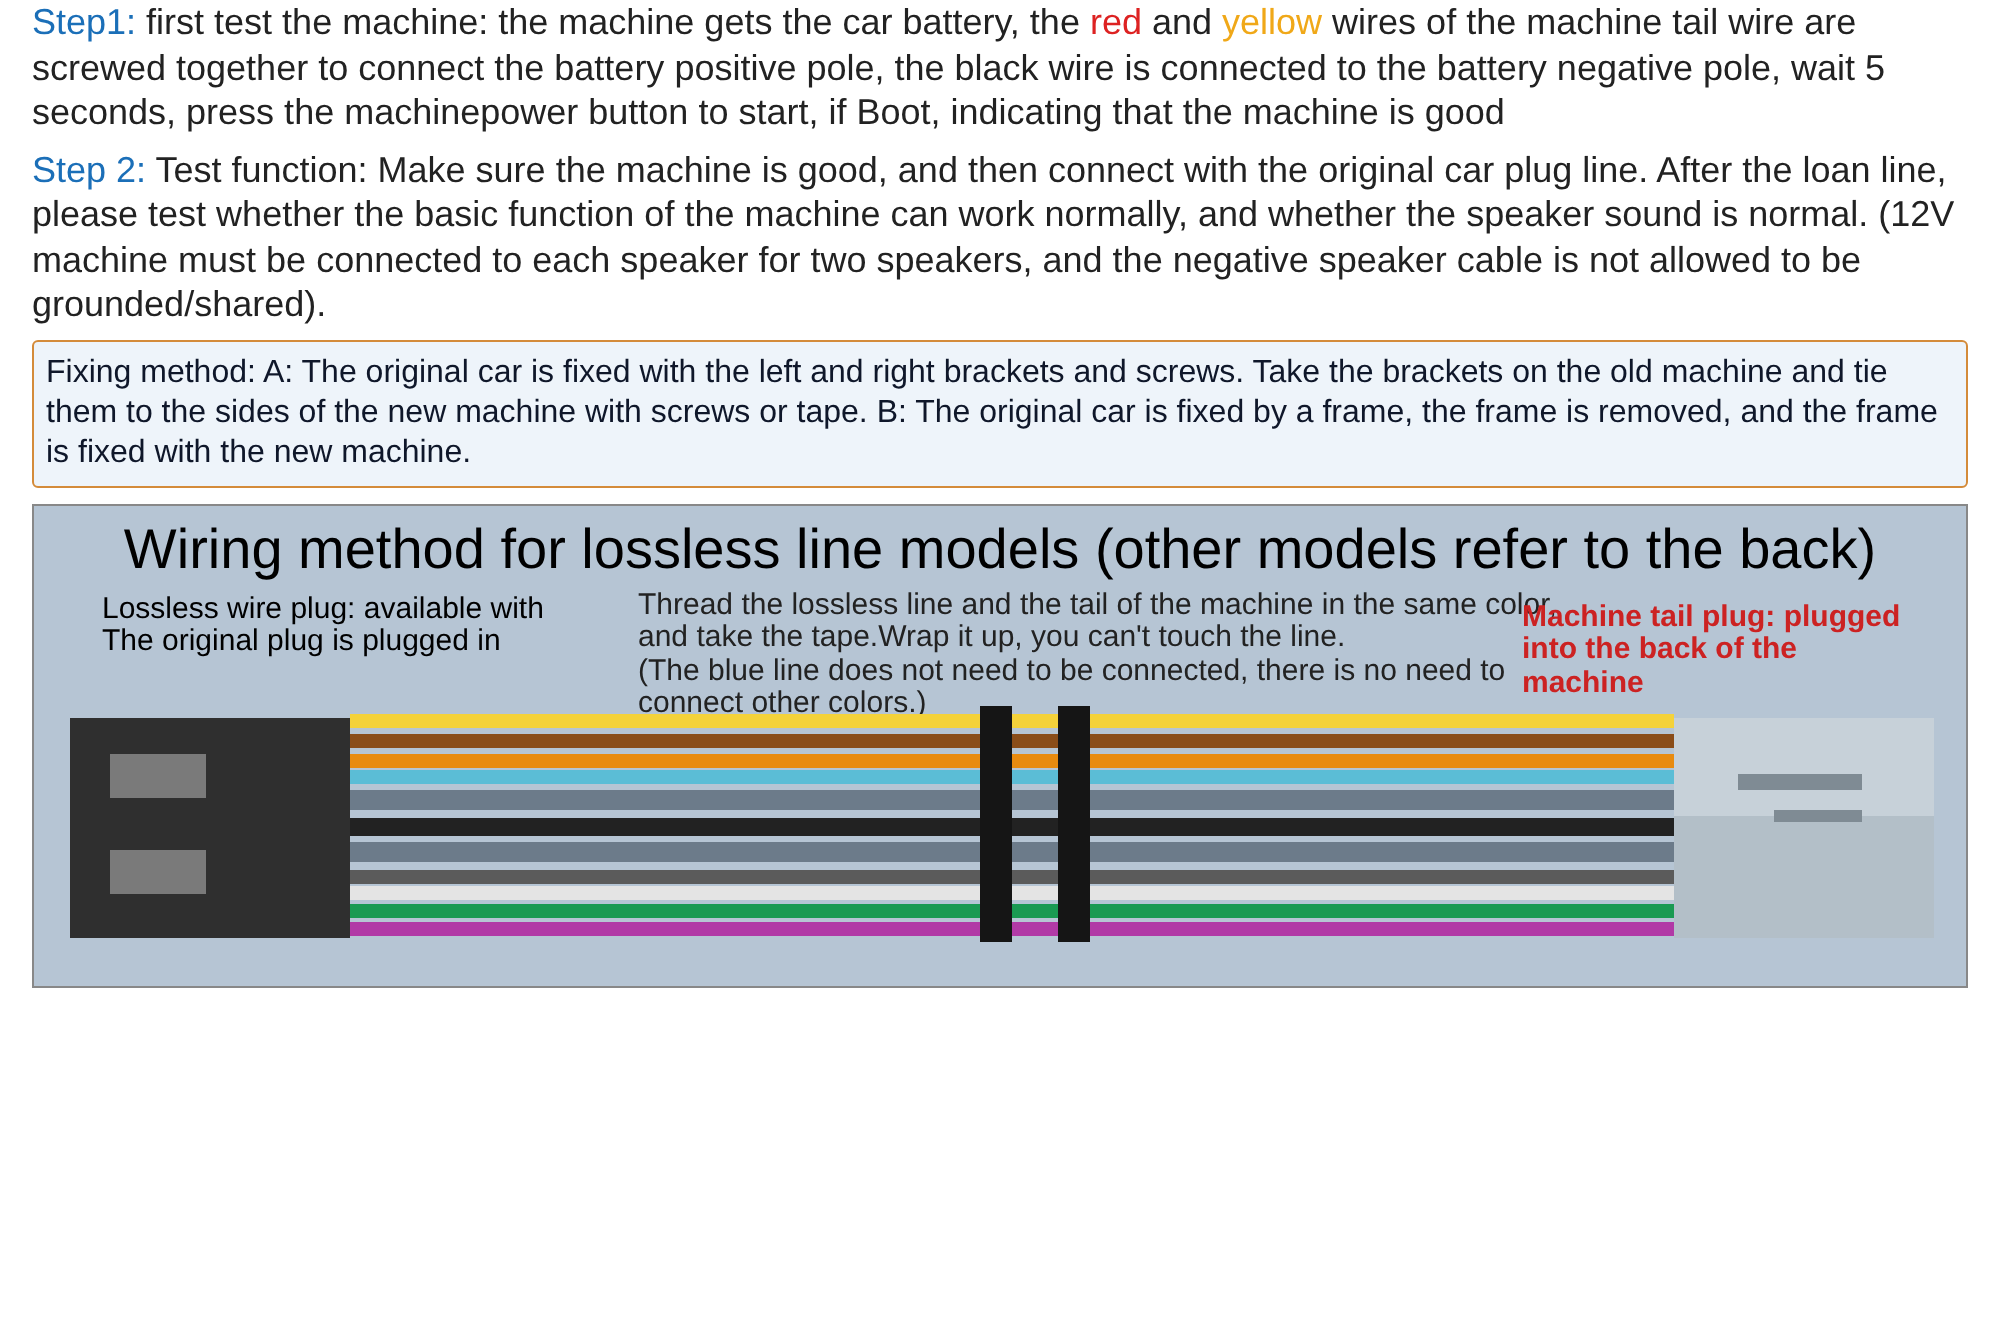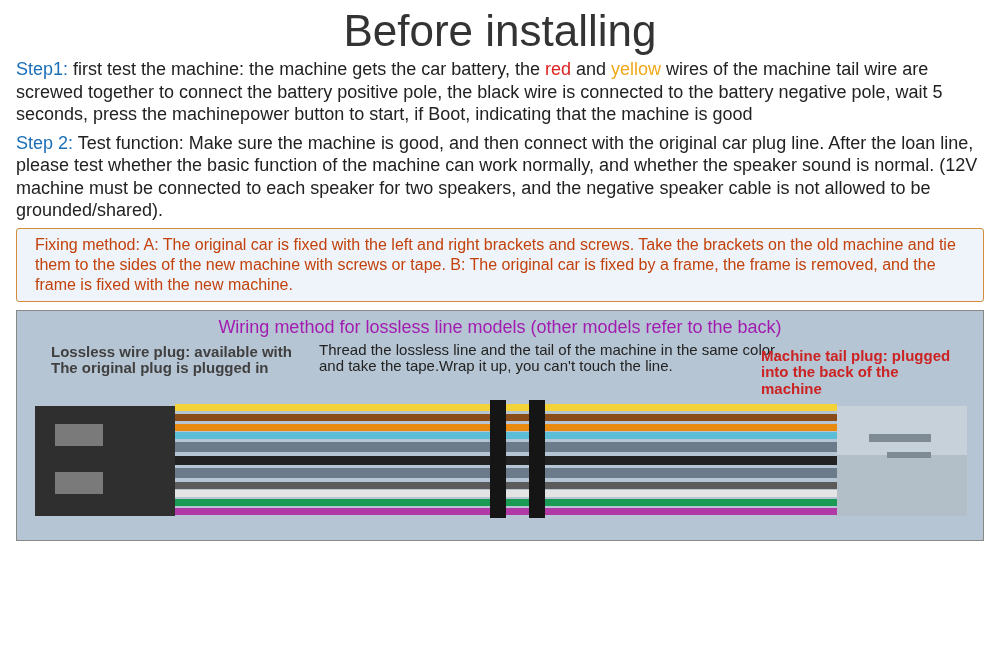--- a/index.html
+++ b/index.html
@@ -38,52 +38,52 @@
     color: #222;
   }
   .step-label { color: #1b6fb8; }
   .red { color: #d22; }
   .yellow { color: #f0a818; }
 
   .fixbox {
     margin: 6px 16px 8px 16px;
     border: 1px solid #d48b3a;
     background: #eef4fa;
-    padding: 6px 18px;
-    color: #c2410c;
+    padding: 6px 6px;
+    color: #0f172a;
     font-size: 16px;
     line-height: 1.25;
     border-radius: 3px;
   }
 
   
   .wirepanel {
     margin: 0 16px 0 16px;
     background: #b6c5d4;
     border: 1px solid #888;
     padding: 6px 0 8px 0;
     position: relative;
     box-sizing: border-box;
   }
   .wirepanel-title {
     text-align: center;
-    font-size: 18px;
-    color: #a21caf;
+    font-size: 28px;
+    color: #000000;
     margin: 0 0 4px 0;
   }
   .wirepanel-body {
     position: relative;
     height: 190px;
   }
   .lbl-left, .lbl-mid, .lbl-right {
     position: absolute;
     font-size: 15px;
     line-height: 1.1;
   }
-  .lbl-left { left: 34px; top: 2px; width: 260px; color: #404040; font-weight: bold; }
+  .lbl-left { left: 34px; top: 2px; width: 260px; color: #000000; font-weight: normal; }
   .lbl-mid  { left: 302px; top: 0; width: 470px; color: #222; }
   .lbl-right{ right: 22px; top: 6px; width: 200px; color: #c22; font-weight: bold; margin-left: 39px; }
 
   
   .conn-left {
     position: absolute; left: 18px; top: 64px; width: 140px; height: 110px;
     background: #2f2f2f;
   }
   .conn-left .hole { position: absolute; background: #7a7a7a; }
   .conn-left .hole.h1 { left: 20px; top: 18px; width: 48px; height: 22px; }
@@ -122,41 +122,41 @@
     position:absolute; top:58px; width:16px; background:#151515; height:118px;
   }
   .tape.t1 { left:49%; }
   .tape.t2 { left:53%; }
 </style>
 </head>
 <body>
 
 <div class="page">
 
-  <div class="title">Before installing</div>
 
 
   <div class="step">
     <span class="step-label">Step1:</span><span> first test the machine: the machine gets the car battery, the </span><span class="red">red</span><span> and </span><span class="yellow">yellow</span><span> wires of the machine tail wire are screwed together to connect the battery positive pole, the black wire is connected to the battery negative pole, wait 5 seconds, press the machinepower button to start, if Boot, indicating that the machine is good</span>
   </div>
 
   <div class="step">
     <span class="step-label">Step 2:</span><span> Test function: Make sure the machine is good, and then connect with the original car plug line. After the loan line, please test whether the basic function of the machine can work normally, and whether the speaker sound is normal. (12V machine must be connected to each speaker for two speakers, and the negative speaker cable is not allowed to be grounded/shared).</span>
   </div>
 
 
   <div class="fixbox">Fixing method: A: The original car is fixed with the left and right brackets and screws. Take the brackets on the old machine and tie them to the sides of the new machine with screws or tape. B: The original car is fixed by a frame, the frame is removed, and the frame is fixed with the new machine.</div>
 
   <div class="wirepanel">
     <div class="wirepanel-title">Wiring method for lossless line models (other models refer to the back)</div>
     <div class="wirepanel-body">
       <div class="lbl-left" style="white-space:pre-line;">Lossless wire plug: available with
 The original plug is plugged in</div>
       <div class="lbl-mid">
         <span>Thread the lossless line and the tail of the machine in the same color, and take the tape.Wrap it up, you can't touch the line.</span><br>
+        <span> (The blue line does not need to be connected, there is no need to connect other colors.)</span>
       </div>
       <div class="lbl-right">Machine tail plug: plugged into the back of the machine</div>
 
       <div class="conn-left">
         <div class="hole h1"></div>
         <div class="hole h2"></div>
       </div>
 
       <div class="wires">
         <div class="wire w1"></div>

